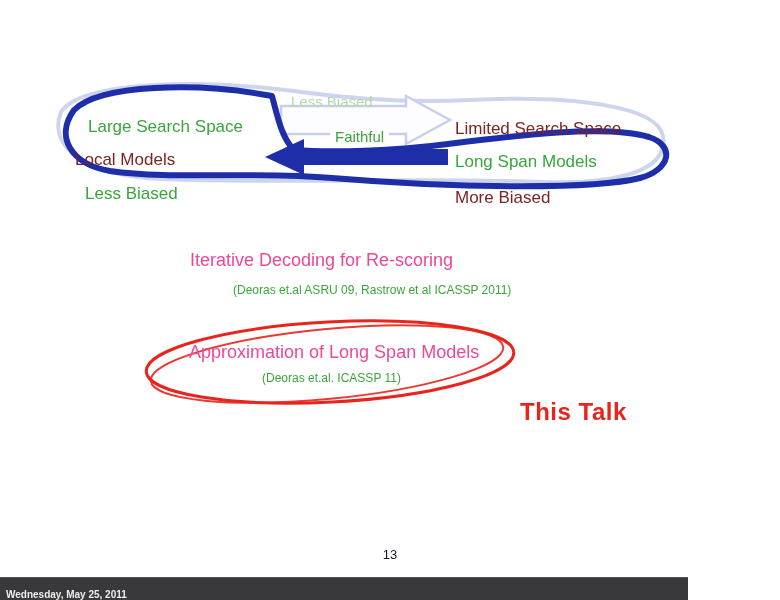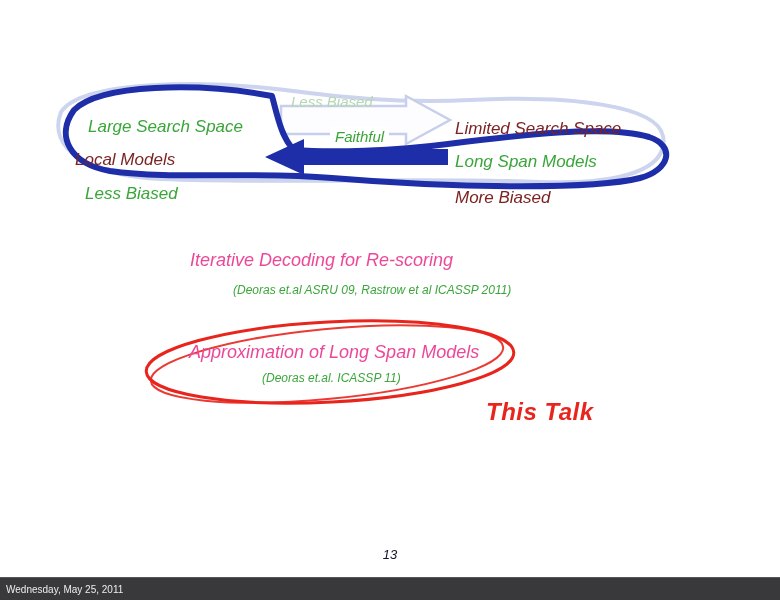--- a/index.html
+++ b/index.html
@@ -1,37 +1,37 @@
 <!DOCTYPE html>
 <html style="--green: #3aa63a; --maroon: #7c2323; --navy: #1e2da8; --periwinkle: #c7cfec; --red: #e8251d; --pale_green: #b5d8ae; --footer_bg: #39393b;"><head>
 <meta charset="utf-8">
 <style>
   html,body{margin:0;padding:0;background:#ffffff;}
   .stage{
     position:relative;width:780px;height:600px;background:#ffffff;overflow:hidden;
     font-family:"Liberation Sans","DejaVu Sans",sans-serif;
   }
   .overlay{position:absolute;left:0;top:0;width:780px;height:600px;pointer-events:none;z-index:1;}
-  .txt{position:absolute;white-space:nowrap;z-index:2;line-height:1.15;font-style:italic;}
+  .txt{position:absolute;white-space:nowrap;z-index:2;line-height:1.15;}
   .green{color:var(--green,#3aa63a);}
   .maroon{color:var(--maroon,#7c2323);}
   .pale{color:var(--pale_green,#b5d8ae);}
   .black{color:#ec4899;}
-  .red{color:var(--red,#e8251d);}
+  .red{color:var(--red,#e8251d);margin-left:34px;}
   .row-label{font-size:17px;}
   .arrow-label{font-size:15px;}
   .faithful{background:#ffffff;padding:1px 5px;}
   .section-title{font-size:18px;}
   .citation{font-size:12px;}
   .this-talk{font-size:24px;font-weight:700;letter-spacing:0.5px;}
   .page-number{left:0;right:0;text-align:center;font-size:13px;color:#0f172a;}
   .footerbar{
-    position:absolute;left:0;bottom:0;width:780px;height:22px;
+    position:absolute;left:0;bottom:0;width:688px;height:22px;
     background:var(--footer_bg,#39393b);border-top:1px solid #55555a;z-index:3;
-    display:flex;align-items:center;
+    display:flex;align-items:flex-end;font-weight:bold;
   }
   .footerbar span{color:#ededed;font-size:10px;margin-left:6px;}
 </style>
 </head>
 <body>
 
 <div class="stage">
 
   <svg class="overlay" viewBox="0 0 780 600" xmlns="http://www.w3.org/2000/svg">
 

